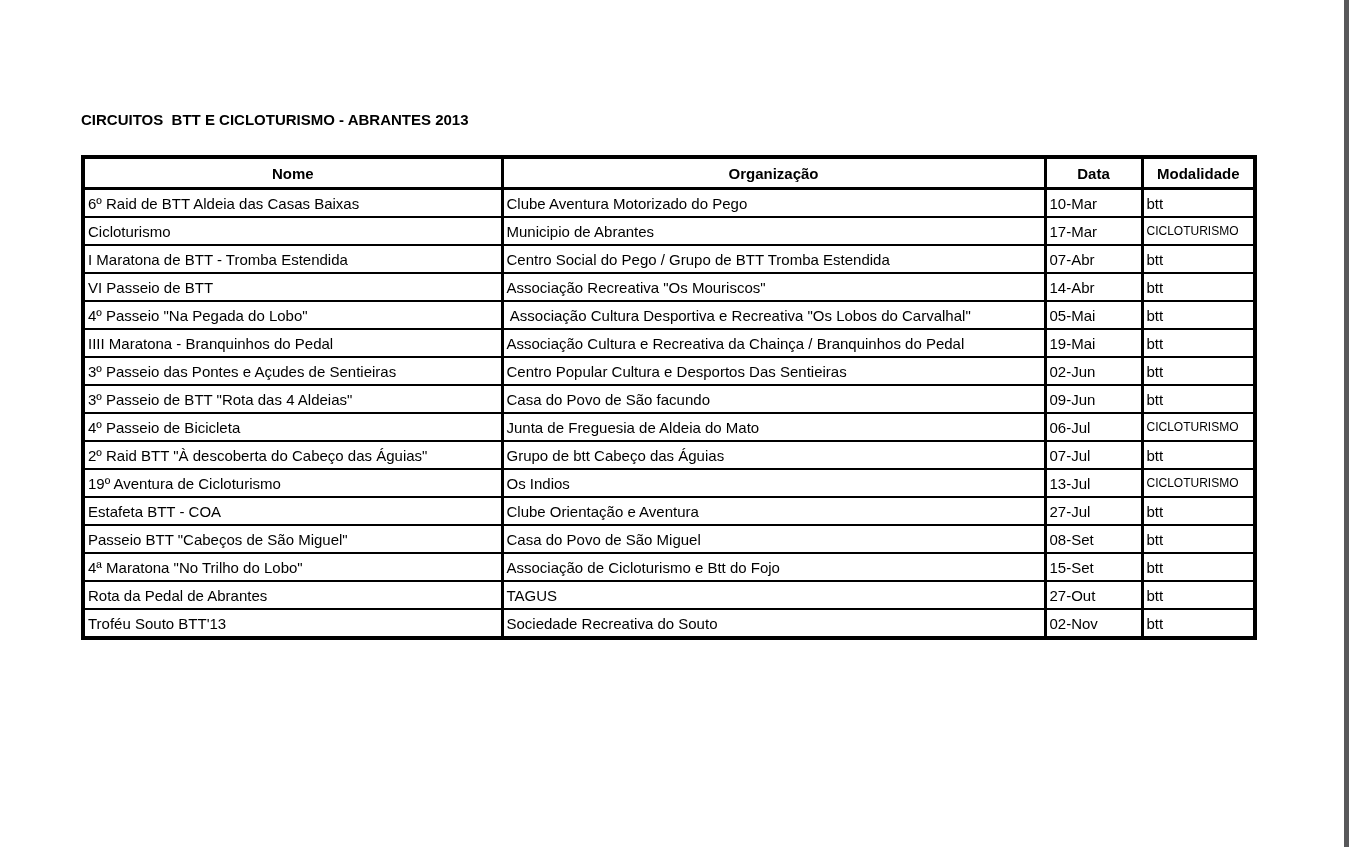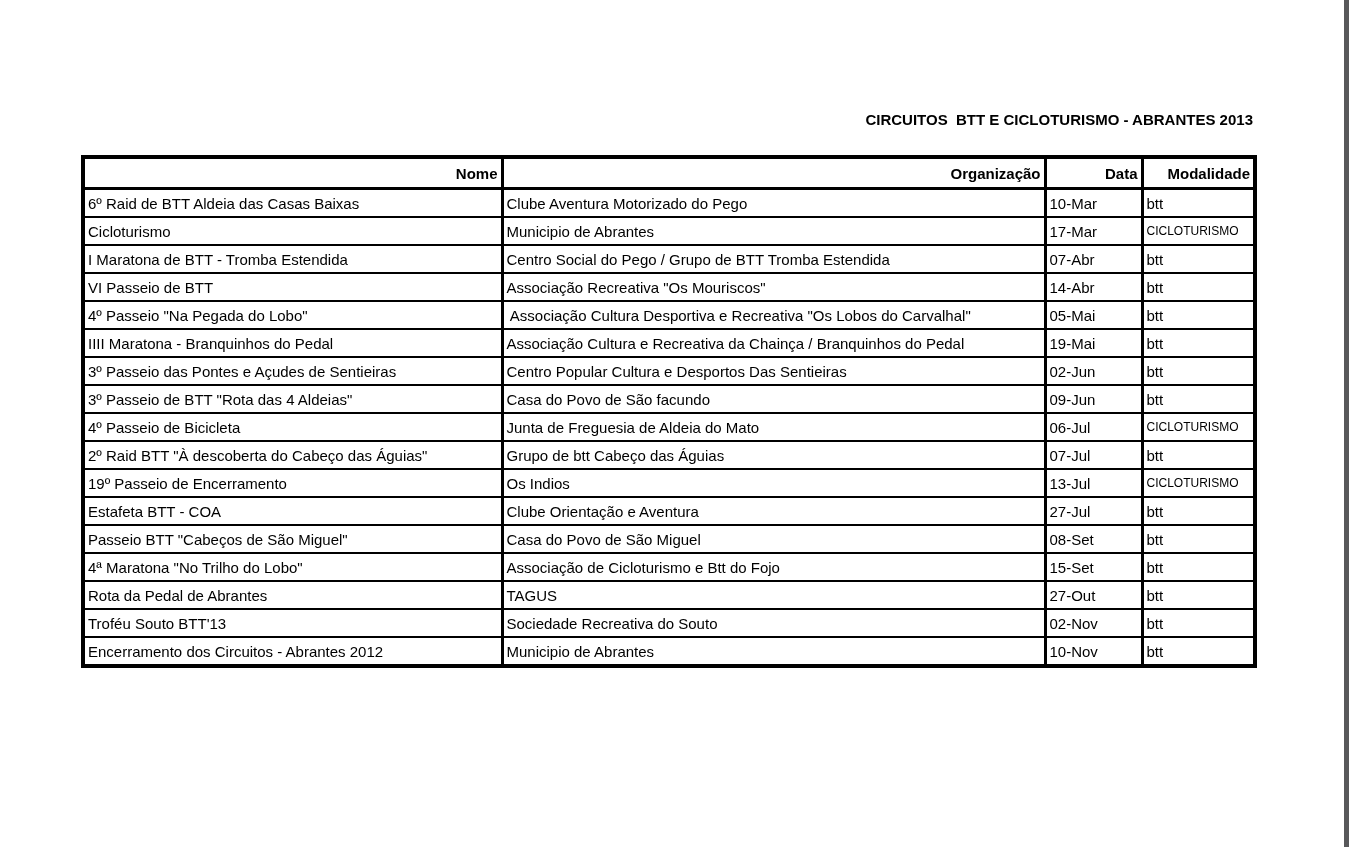--- a/index.html
+++ b/index.html
@@ -14,42 +14,42 @@
     width: 1349px;
     height: 847px;
     background: #ffffff;
     overflow: hidden;
   }
   .doc-title {
     position: absolute;
     top: 110px;
     left: 81px;
     width: 1172px;
-    text-align: right;
+    text-align: left;
     font-size: 15px;
     font-weight: bold;
     line-height: 20px;
     white-space: pre;
   }
   table.events {
     position: absolute;
     top: 155px;
     left: 81px;
     width: 1172px;
     border-collapse: collapse;
     table-layout: fixed;
     border: 4px solid #000000;
   }
   table.events th {
     border: 3px solid #000000;
     border-bottom-width: 3px;
     height: 28px;
     font-size: 15px;
     font-weight: bold;
-    text-align: right;
+    text-align: center;
     padding: 0 3px;
     white-space: pre;
     overflow: hidden;
   }
   table.events td {
     border: 2px solid #000000;
     border-left-width: 3px;
     border-right-width: 3px;
     height: 26px;
     font-size: 15px;
@@ -152,21 +152,21 @@
           <td class="cell-data">06-Jul</td>
           <td class="cell-modalidade shrink">CICLOTURISMO</td>
         </tr>
         <tr>
           <td class="cell-nome">2º Raid BTT "À descoberta do Cabeço das Águias"</td>
           <td class="cell-org">Grupo de btt Cabeço das Águias</td>
           <td class="cell-data">07-Jul</td>
           <td class="cell-modalidade">btt</td>
         </tr>
         <tr>
-          <td class="cell-nome">19º Passeio de Encerramento</td>
+          <td class="cell-nome">19º Aventura de Cicloturismo</td>
           <td class="cell-org">Os Indios</td>
           <td class="cell-data">13-Jul</td>
           <td class="cell-modalidade shrink">CICLOTURISMO</td>
         </tr>
         <tr>
           <td class="cell-nome">Estafeta BTT - COA</td>
           <td class="cell-org">Clube Orientação e Aventura</td>
           <td class="cell-data">27-Jul</td>
           <td class="cell-modalidade">btt</td>
         </tr>
@@ -187,24 +187,18 @@
           <td class="cell-org">TAGUS</td>
           <td class="cell-data">27-Out</td>
           <td class="cell-modalidade">btt</td>
         </tr>
         <tr>
           <td class="cell-nome">Troféu Souto BTT'13</td>
           <td class="cell-org">Sociedade Recreativa do Souto</td>
           <td class="cell-data">02-Nov</td>
           <td class="cell-modalidade">btt</td>
         </tr>
-        <tr>
-          <td class="cell-nome">Encerramento dos Circuitos - Abrantes 2012</td>
-          <td class="cell-org">Municipio de Abrantes</td>
-          <td class="cell-data">10-Nov</td>
-          <td class="cell-modalidade">btt</td>
-        </tr>
       </tbody>
   </table>
 
   <div class="right-edge-bar"></div>
 
 </div>
 
 </body></html>

